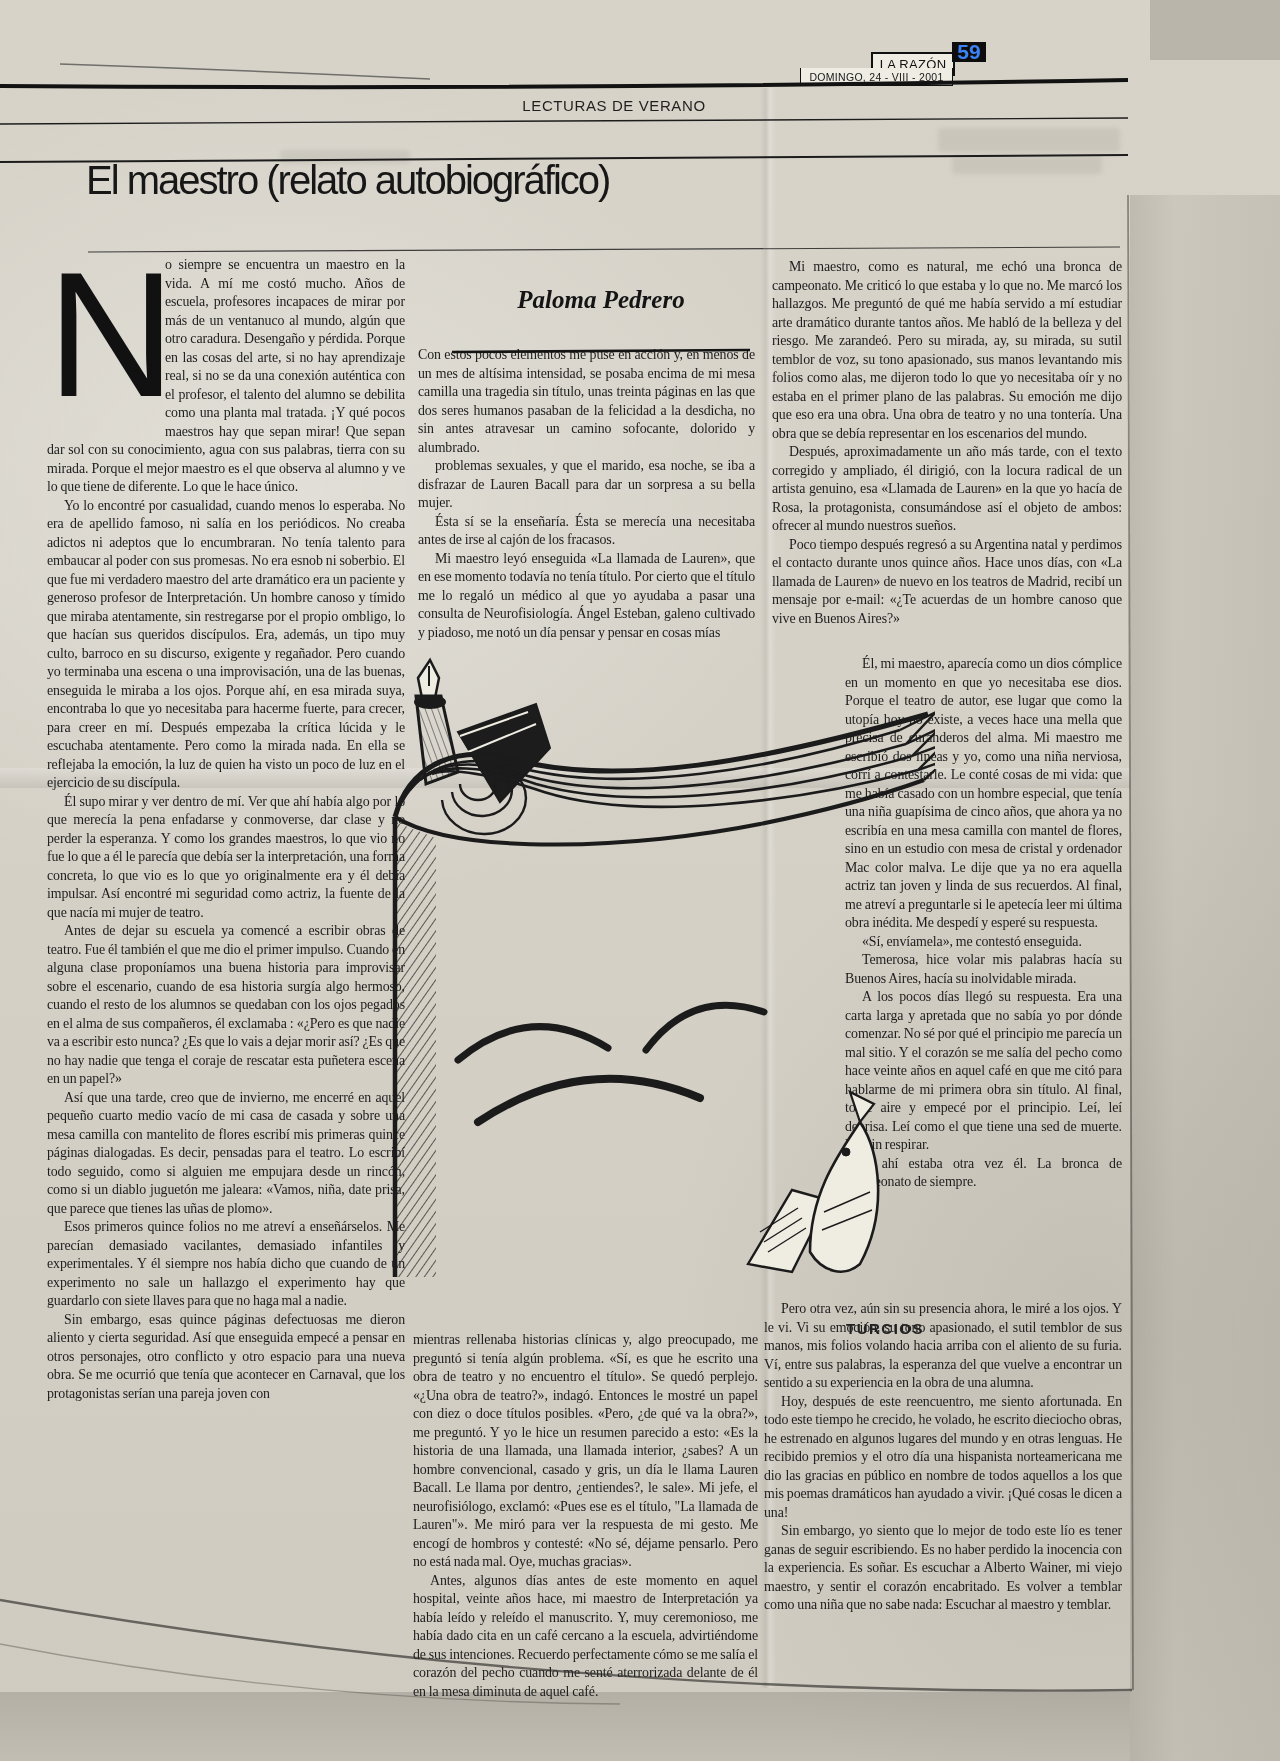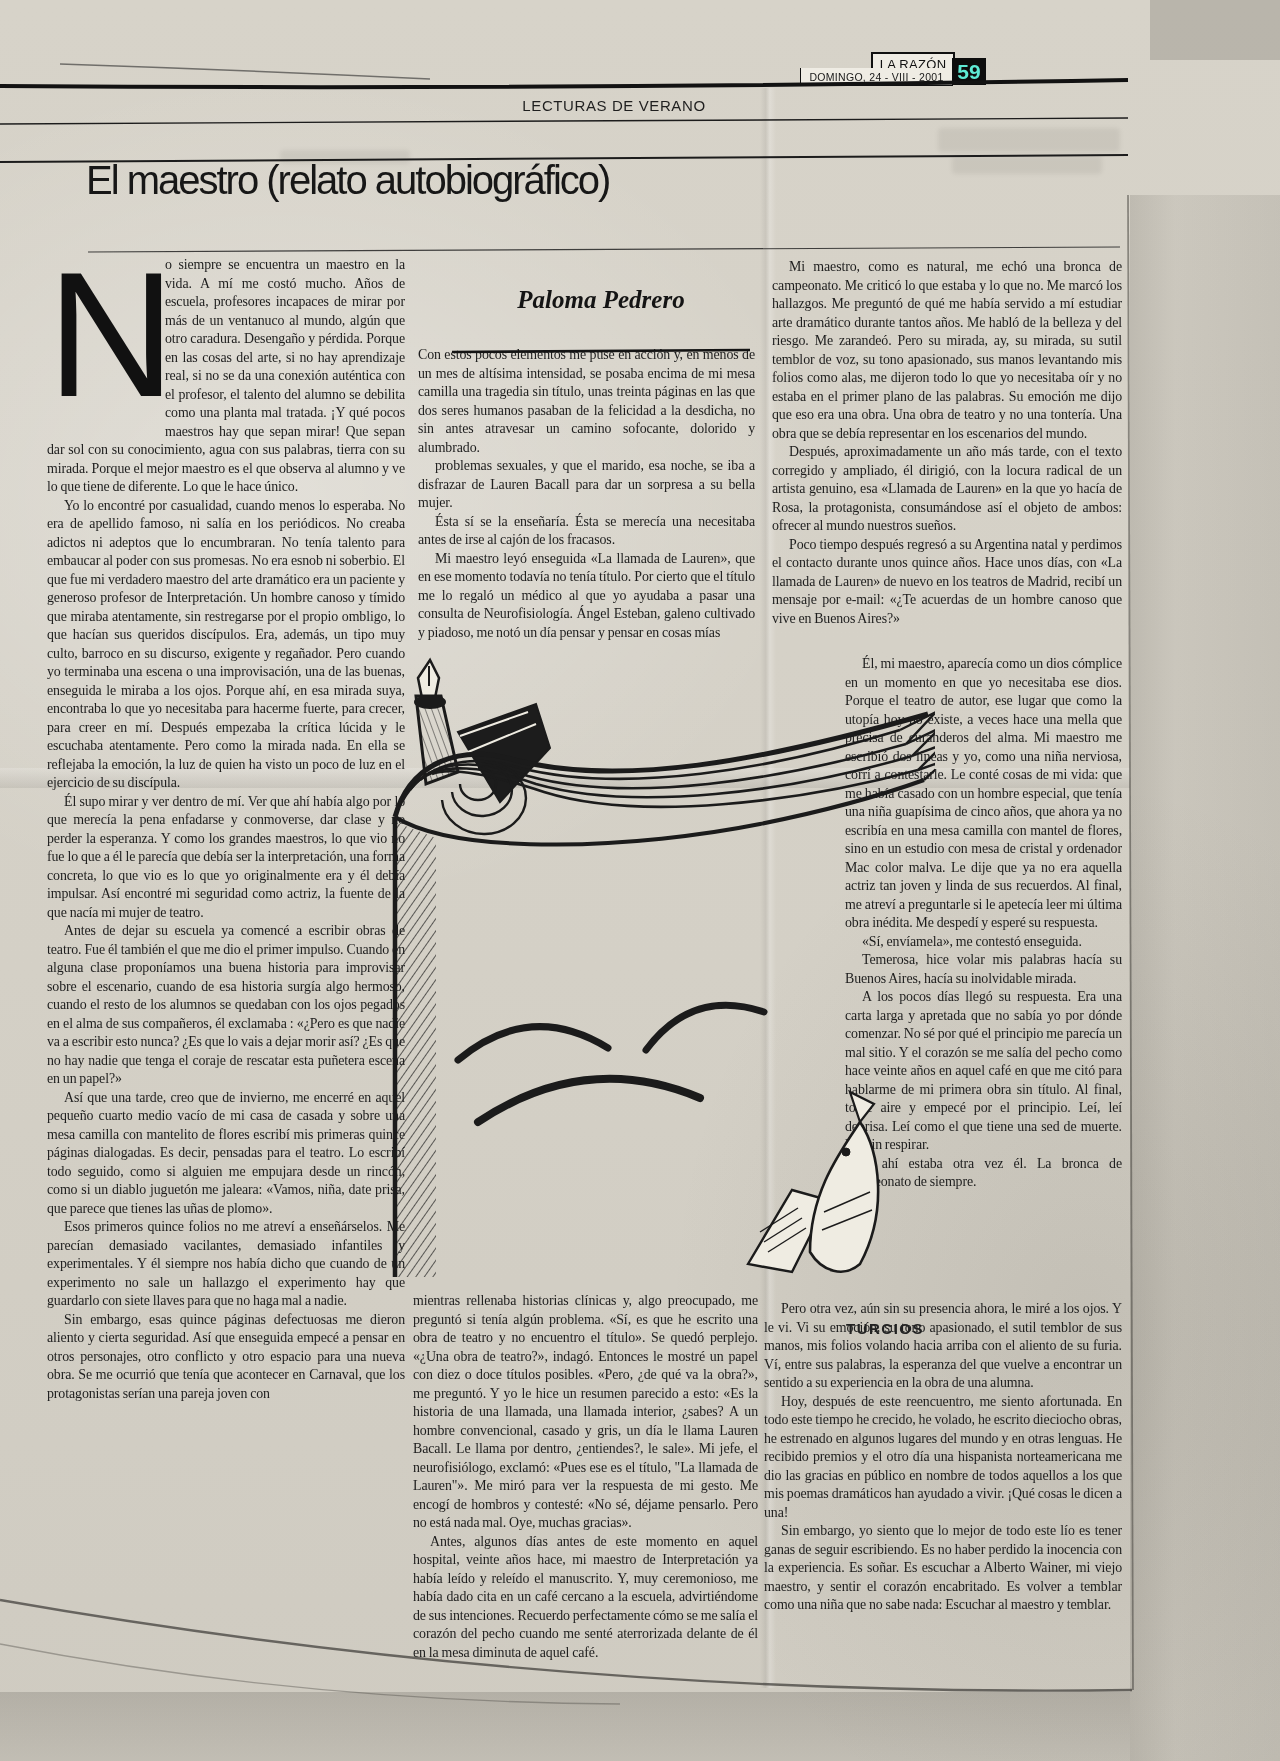--- a/index.html
+++ b/index.html
@@ -23,21 +23,21 @@
       background:linear-gradient(180deg,rgba(255,255,255,.18),rgba(0,0,0,.07));}
   .ghost{position:absolute;background:#5d5a52;opacity:.10;filter:blur(2px);border-radius:4px;}
 
   
   .brand-box{position:absolute;left:871px;top:52px;width:80px;height:20px;background:#efece4;
       border:2px solid #101010;display:flex;align-items:center;justify-content:center;
       font-family:"Liberation Sans",sans-serif;font-weight:400;font-size:13px;color:#101010;letter-spacing:.3px;}
   .date-box{position:absolute;left:800px;top:68px;width:151px;height:17px;background:#efece4;
       border:1.5px solid #101010;border-top:none;display:flex;align-items:center;justify-content:center;
       font-family:"Liberation Sans",sans-serif;font-size:10.5px;color:#181818;letter-spacing:.3px;}
-  .pagenum-box{position:absolute;left:952px;top:58px;width:34px;height:27px;background:#0d0d0d;color:#5eead4;
+  .pagenum-box{position:absolute;left:952px;top:42px;width:34px;height:20px;background:#0d0d0d;color:#3b82f6;
       display:flex;align-items:center;justify-content:center;
       font-family:"Liberation Sans",sans-serif;font-weight:700;font-size:21px;}
   .section-box{position:absolute;left:988px;top:52px;width:284px;height:32px;background:#d9d5cb;
       border:2.5px solid #4c4a45;box-shadow:inset 0 0 0 1px #bdb9ae;
       display:flex;align-items:center;padding-left:12px;box-sizing:border-box;
       font-family:"Liberation Sans",sans-serif;font-weight:700;font-size:21px;color:#2c2b29;letter-spacing:.5px;}
   .kicker{position:absolute;left:12px;top:97px;width:1128px;text-align:center;
       font-family:"Liberation Sans",sans-serif;font-size:15px;color:#1f1f1f;letter-spacing:.6px;margin-left:38px;}
   .headline{position:absolute;left:86px;top:158px;width:1050px;
       font-family:"Liberation Sans",sans-serif;font-weight:400;font-size:40px;color:#171717;
@@ -45,21 +45,21 @@
   .byline{position:absolute;left:452px;top:286px;width:298px;text-align:center;
       font-family:"Liberation Serif",serif;font-style:italic;font-weight:600;font-size:25px;color:#141414;}
 
   
   .col{position:absolute;text-align:justify;font-size:13.9px;line-height:18.5px;color:#1d1d1d;
        letter-spacing:-.1px;word-spacing:-.5px;}
   .para{margin:0;text-indent:17px;}
   .noindent .para:first-child{text-indent:0;}
   #col1{left:47px;top:256px;width:358px;}
   #col2-top{left:418px;top:346px;width:337px;}
-  #col2-bottom{left:413px;top:1292px;width:345px;}
+  #col2-bottom{left:413px;top:1331px;width:345px;}
   #col3-top{left:772px;top:258px;width:350px;}
   #col3-wrap{left:845px;top:655px;width:277px;}
   #col3-bottom{left:764px;top:1300px;width:358px;}
   .dropcap{float:left;width:118px;height:172px;
       font-family:"Liberation Sans",sans-serif;font-weight:400;font-size:178px;line-height:158px;
       color:#111;text-align:left;}
   .credit{position:absolute;left:846px;top:1320px;
       font-family:"Liberation Sans",sans-serif;font-weight:700;font-size:15px;letter-spacing:1.5px;color:#222;}
 
   .illu{position:absolute;left:340px;top:652px;width:595px;height:625px;}

